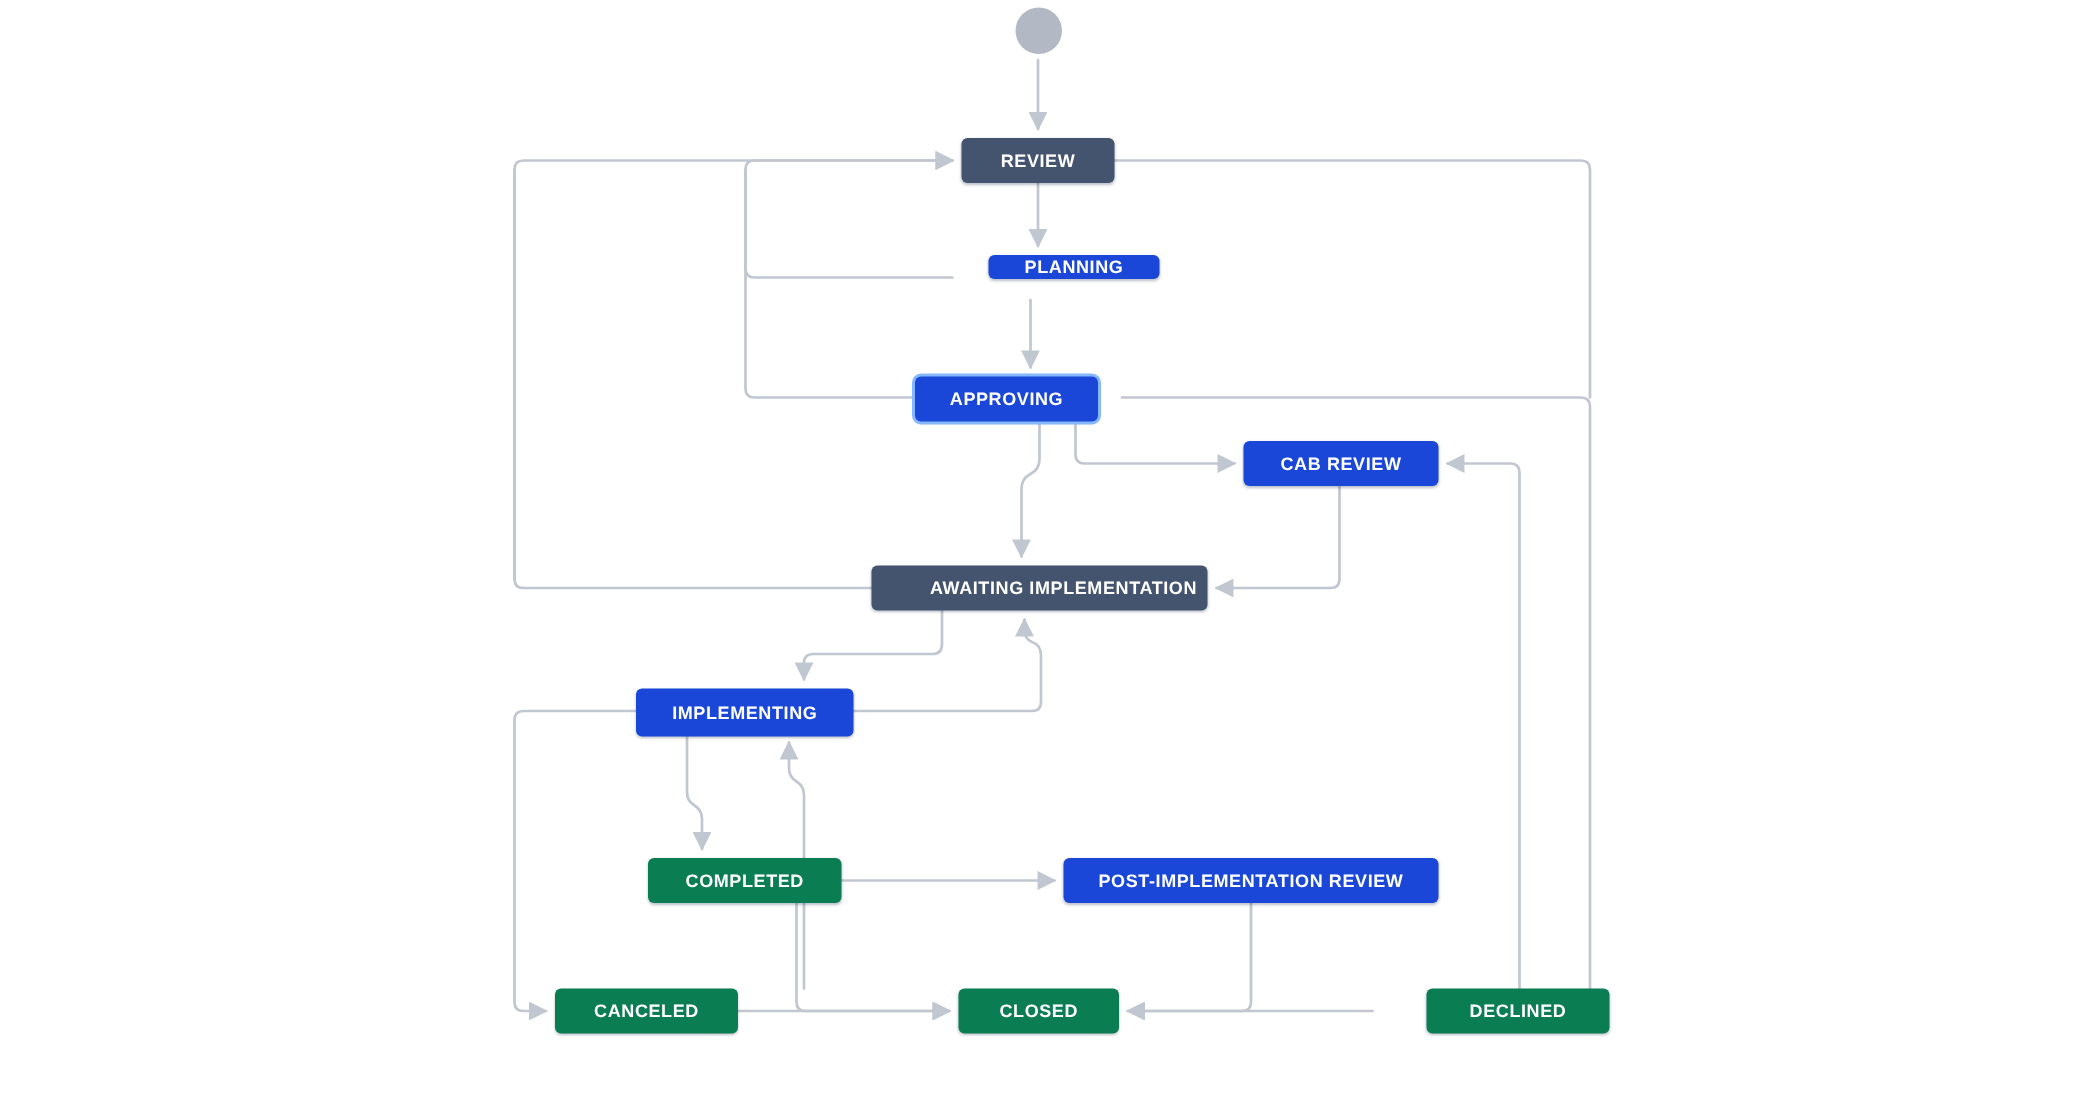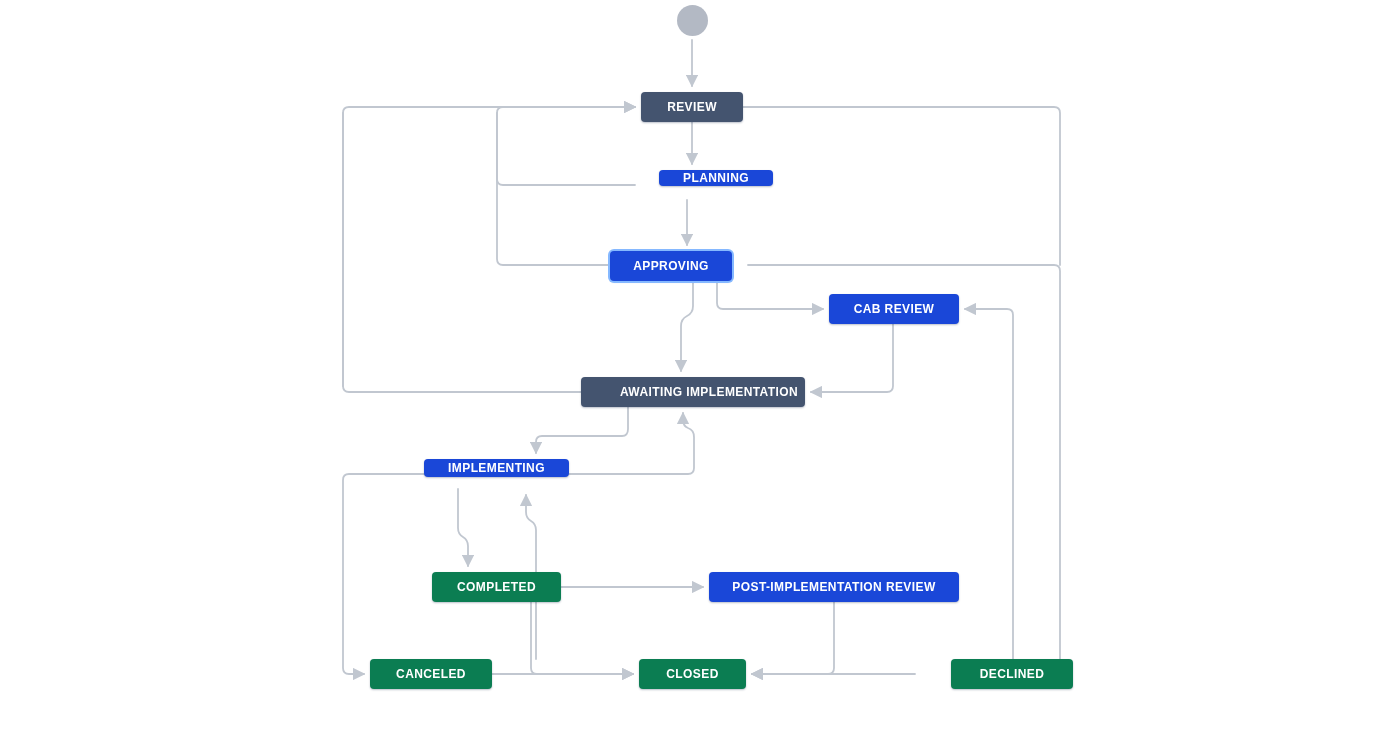--- a/index.html
+++ b/index.html
@@ -140,21 +140,21 @@
   </div>
 
   <div class="node status-blue" style="left:829px; top:294px; width:130px; height:30px;">
     <span class="node-label">CAB REVIEW</span>
   </div>
 
   <div class="node status-dark" style="left:581px; top:377px; width:224px; height:30px;padding-left:32px;">
     <span class="node-label">AWAITING IMPLEMENTATION</span>
   </div>
 
-  <div class="node status-blue" style="left:424px; top:459px; width:145px; height:18px;">
+  <div class="node status-blue" style="left:424px; top:459px; width:145px; height:32px;">
     <span class="node-label">IMPLEMENTING</span>
   </div>
 
   <div class="node status-green" style="left:432px; top:572px; width:129px; height:30px;">
     <span class="node-label">COMPLETED</span>
   </div>
 
   <div class="node status-blue" style="left:709px; top:572px; width:250px; height:30px;">
     <span class="node-label">POST-IMPLEMENTATION REVIEW</span>
   </div>

